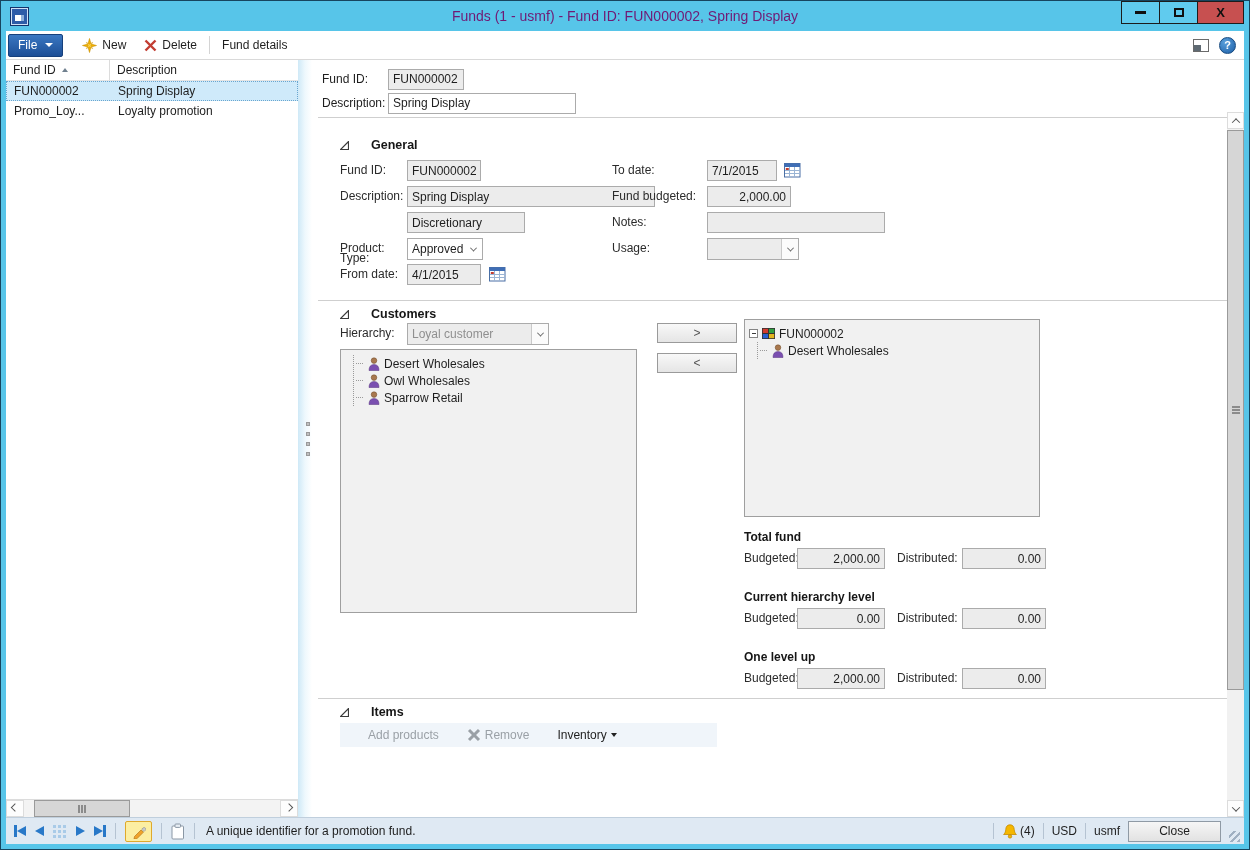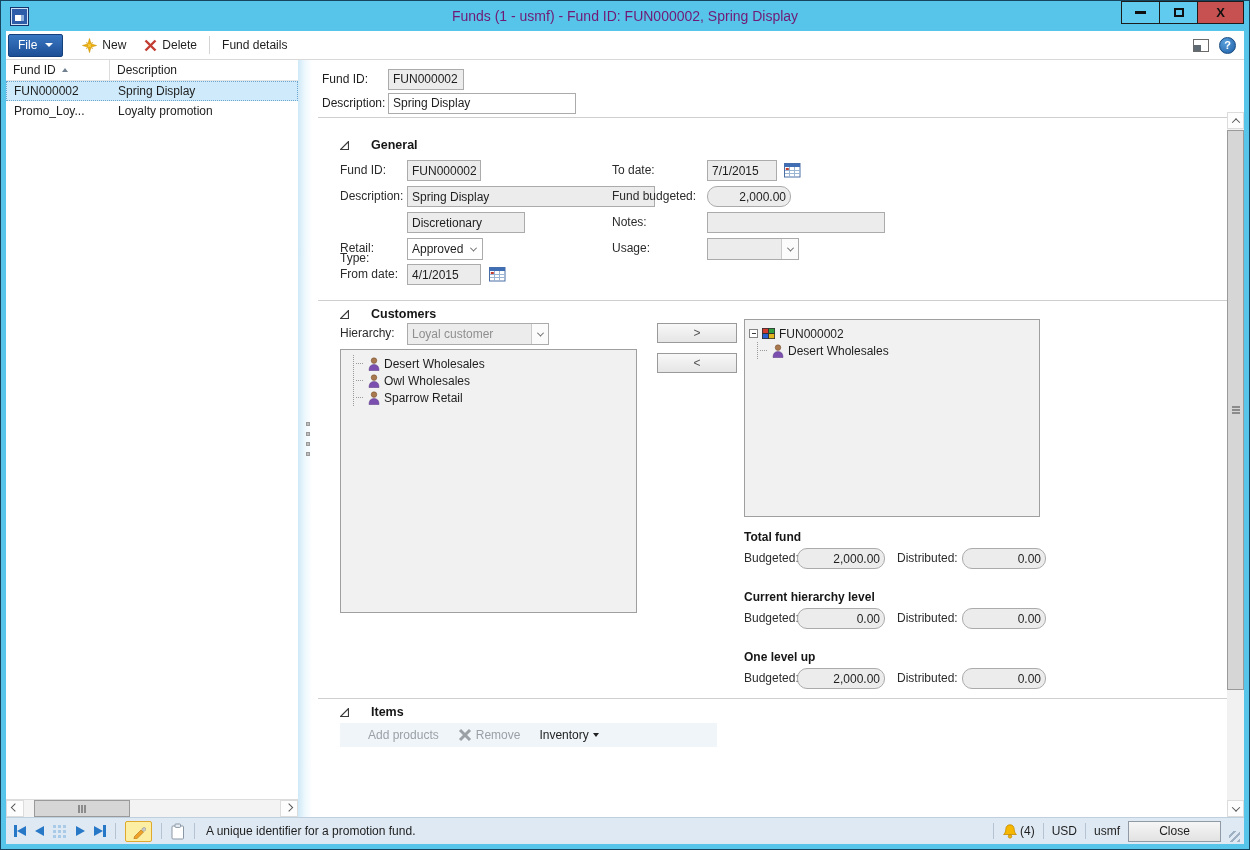--- a/index.html
+++ b/index.html
@@ -80,21 +80,21 @@
   
   .detail { flex:1; position:relative; display:flex; flex-direction:column; min-width:0; }
   .detail-top { height:57px; padding:7px 0 0 4px; flex:0 0 auto; }
   .dt-row { display:flex; align-items:center; height:24px; }
   .dt-row .lab { width:66px; }
   .detail-body { flex:1; border-top:1px solid #cfcfcf; margin-right:17px; overflow:hidden; }
 
   .inp { position:absolute; height:21px; border:1px solid #ababab; background:#ececec; font:inherit;
          padding:0 4px; color:#1e1e1e; }
   .inp.white { background:#fff; }
-  .inp.num { text-align:right;border-radius:10px; }
+  .inp.num { text-align:right; }
   input.inl { position:static; }
   .lbl { position:absolute; height:21px; line-height:21px; color:#2b2b2b; white-space:nowrap; }
 
   .combo { position:absolute; height:22px; border:1px solid #ababab; background:#fff; display:flex; align-items:stretch; }
   .combo .txt { flex:1; display:flex; align-items:center; padding:0 4px; overflow:hidden; white-space:nowrap; }
   .combo .arr { width:17px; display:flex; align-items:center; justify-content:center; background:#fbfbfb;
                 border-left:1px solid #c9c9c9; }
   .combo.disabled { background:#ececec; color:#8f8f8f; }
   .chev-sm { width:5px; height:5px; border-right:1.4px solid #666; border-bottom:1.4px solid #666;
              transform:rotate(45deg) translate(-1px,-1px); }
@@ -114,21 +114,21 @@
   .tree-child::before { content:""; width:7px; border-top:1px dotted #9a9a9a; margin-right:1px; }
   .expander { width:9px; height:9px; background:#fff; border:1px solid #848484; position:relative; flex:0 0 auto; }
   .expander::after { content:""; position:absolute; left:1.5px; top:3px; width:4px; height:1px; background:#3a3a3a; }
 
   .xfer-btn { position:absolute; width:80px; height:20px; border:1px solid #9a9a9a; color:#555;
               background:linear-gradient(#f8f8f8,#e5e5e5); display:flex; align-items:center; justify-content:center; }
   .tot-title { position:absolute; font-weight:bold; color:#161616; }
 
   
   .items-toolbar { width:377px; height:24px; margin-top:4px; background:#f0f5fa; display:flex;
-                   align-items:center; gap:19px; padding-left:28px; }
+                   align-items:center; gap:28px; padding-left:28px; }
   .disabled-txt { color:#9aa0a6; }
   .inv-caret { width:0; height:0; border-left:3.5px solid transparent; border-right:3.5px solid transparent;
                border-top:4px solid #222; margin-left:4px; }
   .grid { width:379px; margin-top:2px; }
   .g-row { display:flex; height:21px; align-items:stretch; }
   .g-head { border-bottom:1px solid #c9d6e2; }
   .g-cell { border-right:1px solid #d9e4ee; display:flex; align-items:center; padding-left:6px;
             overflow:hidden; white-space:nowrap; }
   .g-c0 { width:22px; padding-left:0; justify-content:center; border-right:1px solid #c2cfdb; }
   .g-c1 { width:112px; }
@@ -299,21 +299,21 @@
             <span class="lbl" style="left:0; top:26px;">Description:</span>
             <input class="inp" style="left: 67px; top: 26px; width: 248px;" readonly="" value="Spring Display">
             <span class="lbl" style="left:272px; top:26px;">Fund budgeted:</span>
             <input class="inp num" style="left: 367px; top: 26px; width: 84px;" readonly="" value="2,000.00">
 
             <span class="lbl" style="left:0; top:52px;margin-top:36px;">Type:</span>
             <input class="inp" style="left: 67px; top: 52px; width: 118px;" readonly="" value="Discretionary">
             <span class="lbl" style="left:272px; top:52px;">Notes:</span>
             <input class="inp" style="left: 367px; top: 52px; width: 178px;" readonly="" value="">
 
-            <span class="lbl" style="left:0; top:78px;">Retail:</span>
+            <span class="lbl" style="left:0; top:78px;">Product:</span>
             <div class="combo" style="left:67px; top:78px; width:76px;">
               <span class="txt">Approved</span>
               <span class="arr" style="border-left:none; background:#fff;">
                   <span class="chev-sm"></span>
                 </span>
             </div>
             <span class="lbl" style="left:272px; top:78px;">Usage:</span>
             <div class="combo" style="left:367px; top:78px; width:92px; background:#ececec;">
               <span class="txt"></span>
               <span class="arr">

